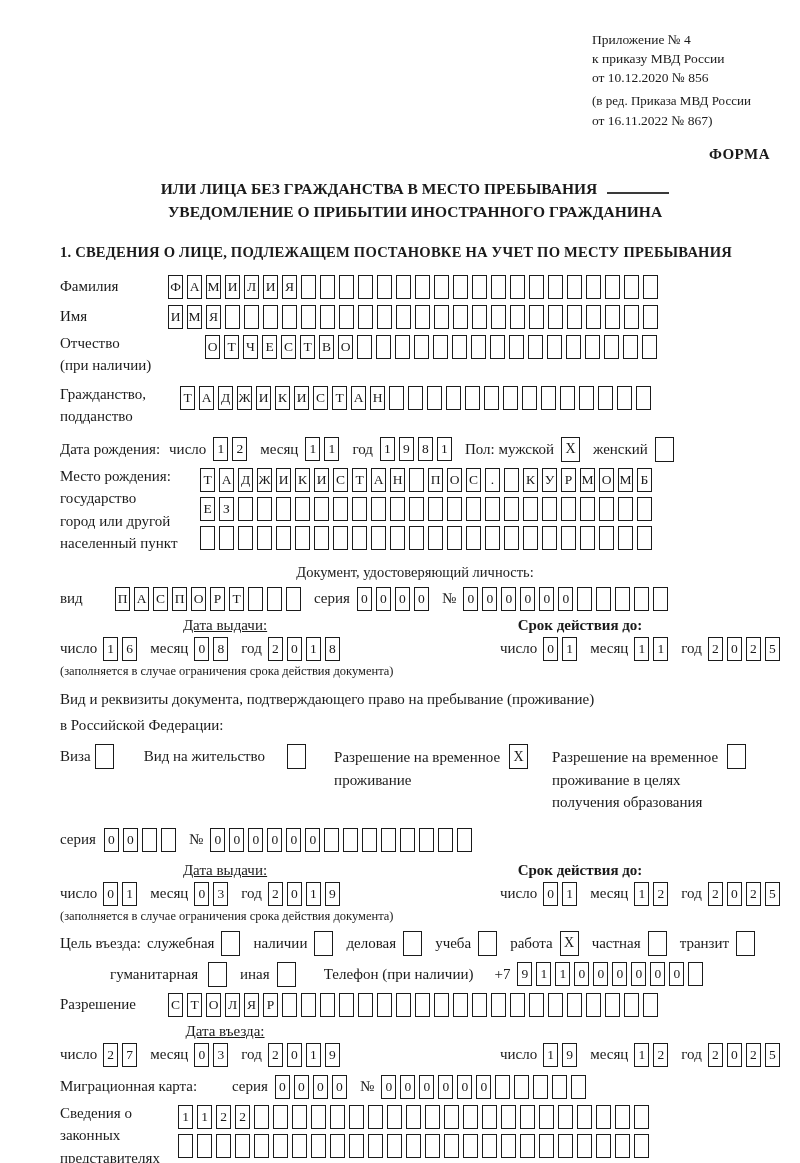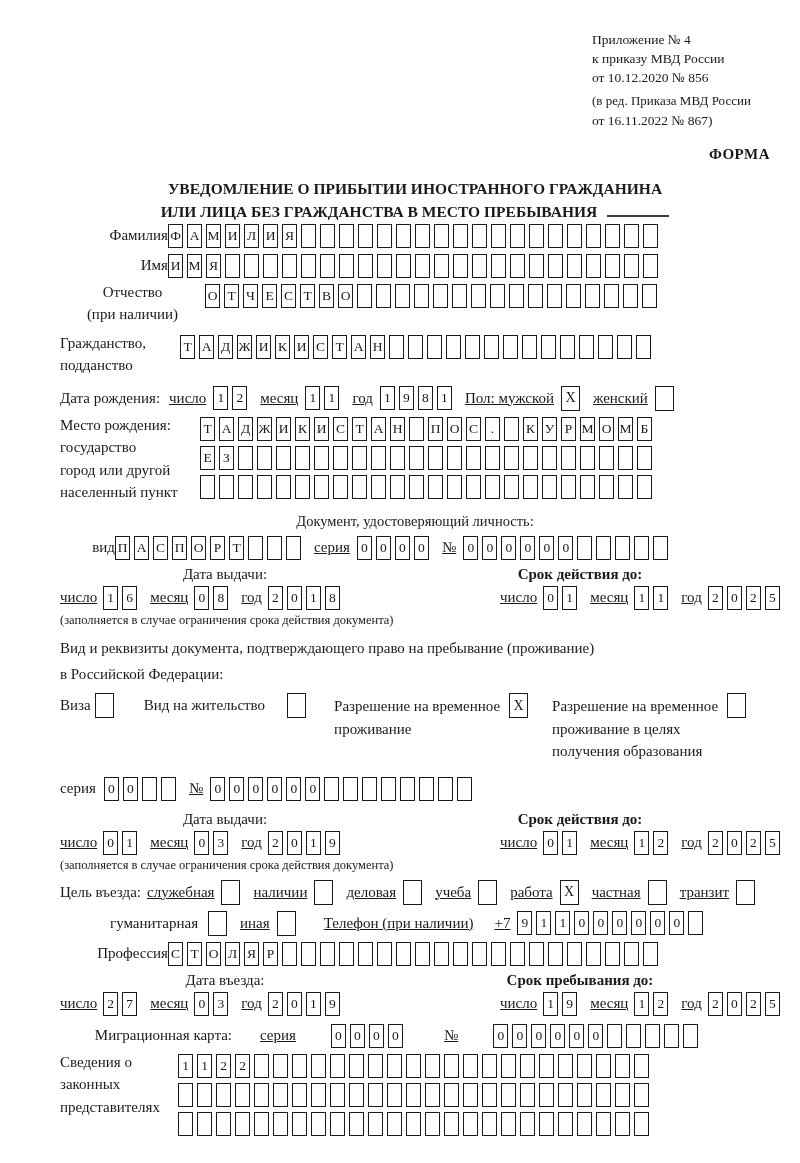--- a/index.html
+++ b/index.html
@@ -24,35 +24,35 @@
   
   .cells { display:inline-flex; flex-wrap:nowrap; }
   .cell {
     display:inline-flex; flex:none; align-items:center; justify-content:center;
     width:15px; height:24px; border:1.6px solid #1b1b1b; margin-right:4px;
     font-size:13.5px; line-height:1;
   }
   .cb .cell { width:19px; height:25px; font-size:14px; }
 
   
-  .irow { display:flex; align-items:center; margin-bottom:6px; white-space:nowrap;text-align:right; }
+  .irow { display:flex; align-items:center; margin-bottom:6px; white-space:nowrap; }
   .irow .gap { width:8px; flex:none; }
   .lab { flex:none; }
-  .w108 { width:108px; } .w145 { width:145px;text-align:center; } .w120 { width:120px; } .w140 { width:140px; } .w118 { width:118px; }
+  .w108 { width:108px; } .w145 { width:145px; } .w120 { width:120px; } .w140 { width:140px; } .w118 { width:118px; }
   .mrow { display:flex; align-items:flex-start; margin-bottom:6px; }
   .mlab div { height:22.5px; }
   .mcells .cells { display:flex; margin-bottom:5px; }
-  .dw { flex:none; margin:0 7px 0 9px;text-decoration:underline; }
+  .dw { flex:none; margin:0 7px 0 9px; }
   .dw.first { margin-left:0; }
 
   .dochead { text-align:center; font-weight:normal; font-size:14.5px; margin:4px 0 6px 0; }
 
   
   .dp-titles { display:flex; margin-bottom:3px; }
-  .dp-t1 { width:330px; text-align:center; }
+  .dp-t1 { width:330px; text-align:center;text-decoration:underline; }
   .dp-t2 { flex:1; text-align:center;font-weight:bold; }
   .dp-row { display:flex; align-items:center; margin-bottom:3px; }
   .dg { display:inline-flex; align-items:center; }
   .dg .dw { margin:0 6px 0 0; }
   .dg .cells { margin-right:9px; }
   .dp-left { width:355px; flex:none; }
   .dp-note { text-align:left; font-size:12.5px; margin:0 4px 7px 0; }
   .mb10 { margin-bottom:10px; }
 
   
@@ -72,24 +72,25 @@
     <div>Приложение № 4</div>
     <div>к приказу МВД России</div>
     <div>от 10.12.2020 № 856</div>
     <div class="ed">(в ред. Приказа МВД России</div>
     <div>от 16.11.2022 № 867)</div>
   </div>
 
   <div class="forma">ФОРМА</div>
 
   <div class="title">
+    <div><span>ИЛИ ЛИЦА БЕЗ ГРАЖДАНСТВА В МЕСТО ПРЕБЫВАНИЯ</span><span class="uline"></span></div>
     <div>УВЕДОМЛЕНИЕ О ПРИБЫТИИ ИНОСТРАННОГО ГРАЖДАНИНА</div>
-    <div><span>ИЛИ ЛИЦА БЕЗ ГРАЖДАНСТВА В МЕСТО ПРЕБЫВАНИЯ</span><span class="uline"></span></div>
-  </div>
-
+  </div>
+
+  <div class="s1">1. СВЕДЕНИЯ О ЛИЦЕ, ПОДЛЕЖАЩЕМ ПОСТАНОВКЕ НА УЧЕТ ПО МЕСТУ ПРЕБЫВАНИЯ</div>
 
   <div class="irow">
     <span class="lab w108">Фамилия</span>
     <span class="cells">
         <span class="cell">Ф</span>
         <span class="cell">А</span>
         <span class="cell">М</span>
         <span class="cell">И</span>
         <span class="cell">Л</span>
         <span class="cell">И</span>
@@ -589,21 +590,21 @@
         <span class="cell">0</span>
         <span class="cell">0</span>
         <span class="cell">0</span>
         <span class="cell">0</span>
         <span class="cell">0</span>
         <span class="cell"></span>
       </span>
   </div>
 
   <div class="irow">
-    <span class="lab w108">Профессия</span>
+    <span class="lab w108">Разрешение</span>
     <span class="cells">
         <span class="cell">С</span>
         <span class="cell">Т</span>
         <span class="cell">О</span>
         <span class="cell">Л</span>
         <span class="cell">Я</span>
         <span class="cell">Р</span>
         <span class="cell"></span>
         <span class="cell"></span>
         <span class="cell"></span>
@@ -623,21 +624,20 @@
         <span class="cell"></span>
         <span class="cell"></span>
         <span class="cell"></span>
         <span class="cell"></span>
       </span>
   </div>
 
   <div>
     <div class="dp-titles">
       <div class="dp-t1">Дата въезда:</div>
-      <div class="dp-t2">Срок пребывания до:</div>
     </div>
     <div class="dp-row">
       <div class="dp-left dg">
         <span class="dw">число</span>
           <span class="cells">
             <span class="cell">2</span>
             <span class="cell">7</span>
           </span>
         <span class="dw">месяц</span>
           <span class="cells">
@@ -667,21 +667,21 @@
           <span class="cells">
             <span class="cell">2</span>
             <span class="cell">0</span>
             <span class="cell">2</span>
             <span class="cell">5</span>
           </span>
       </div>
     </div>
   </div>
 
-  <div class="irow" style="margin-top:8px;gap:28px;">
+  <div class="irow" style="margin-top:8px;">
     <span class="lab" style="width:172px;">Миграционная карта:</span>
     <span class="dw first">серия</span>
     <span class="cells">
         <span class="cell">0</span>
         <span class="cell">0</span>
         <span class="cell">0</span>
         <span class="cell">0</span>
       </span>
     <span class="dw">№</span>
     <span class="cells">

